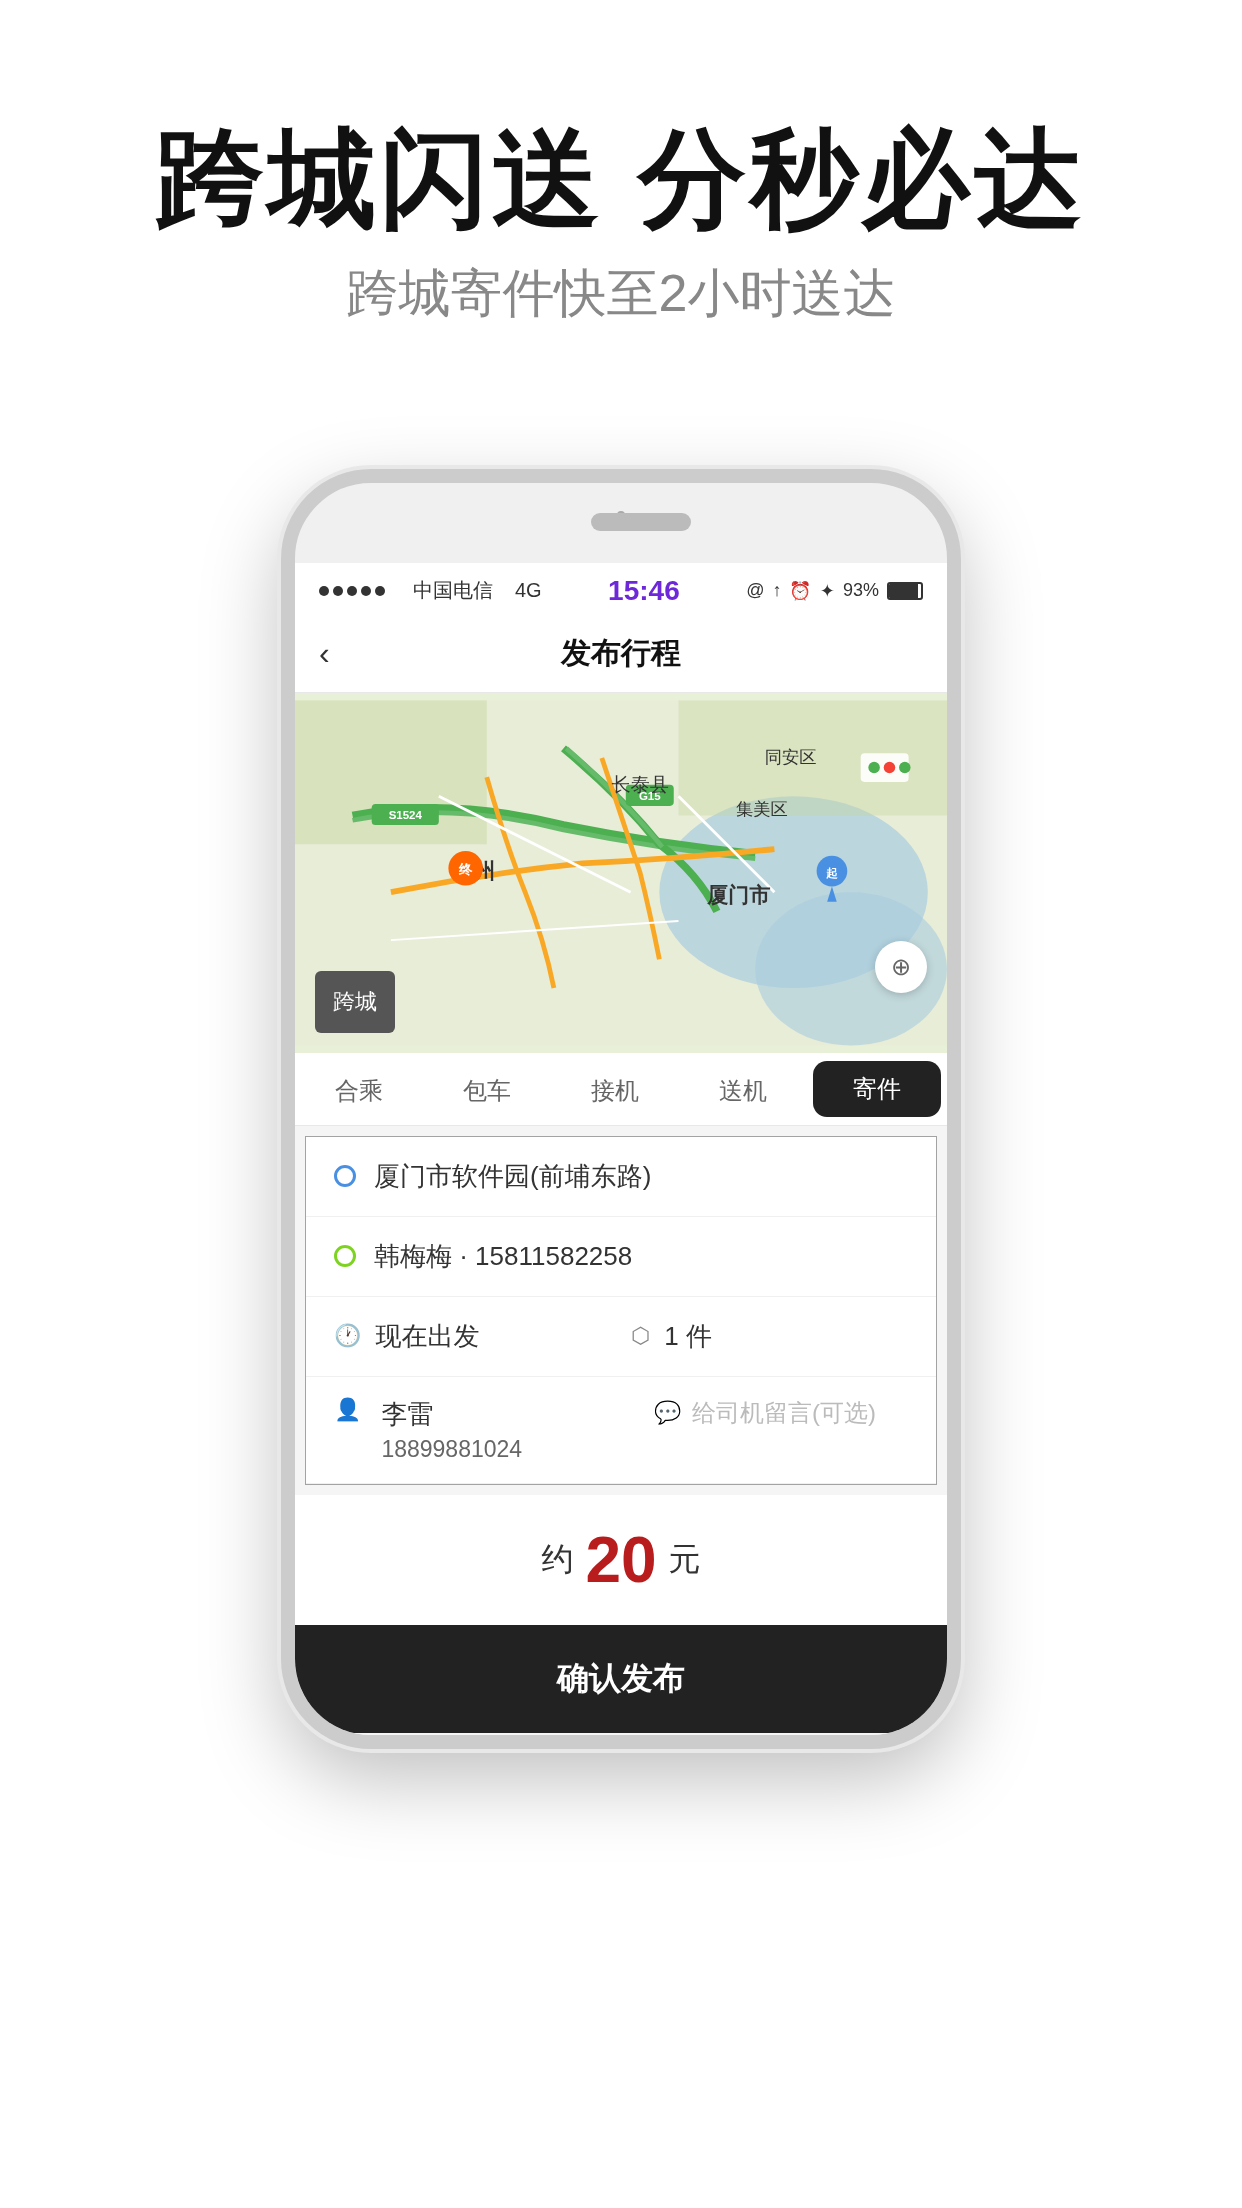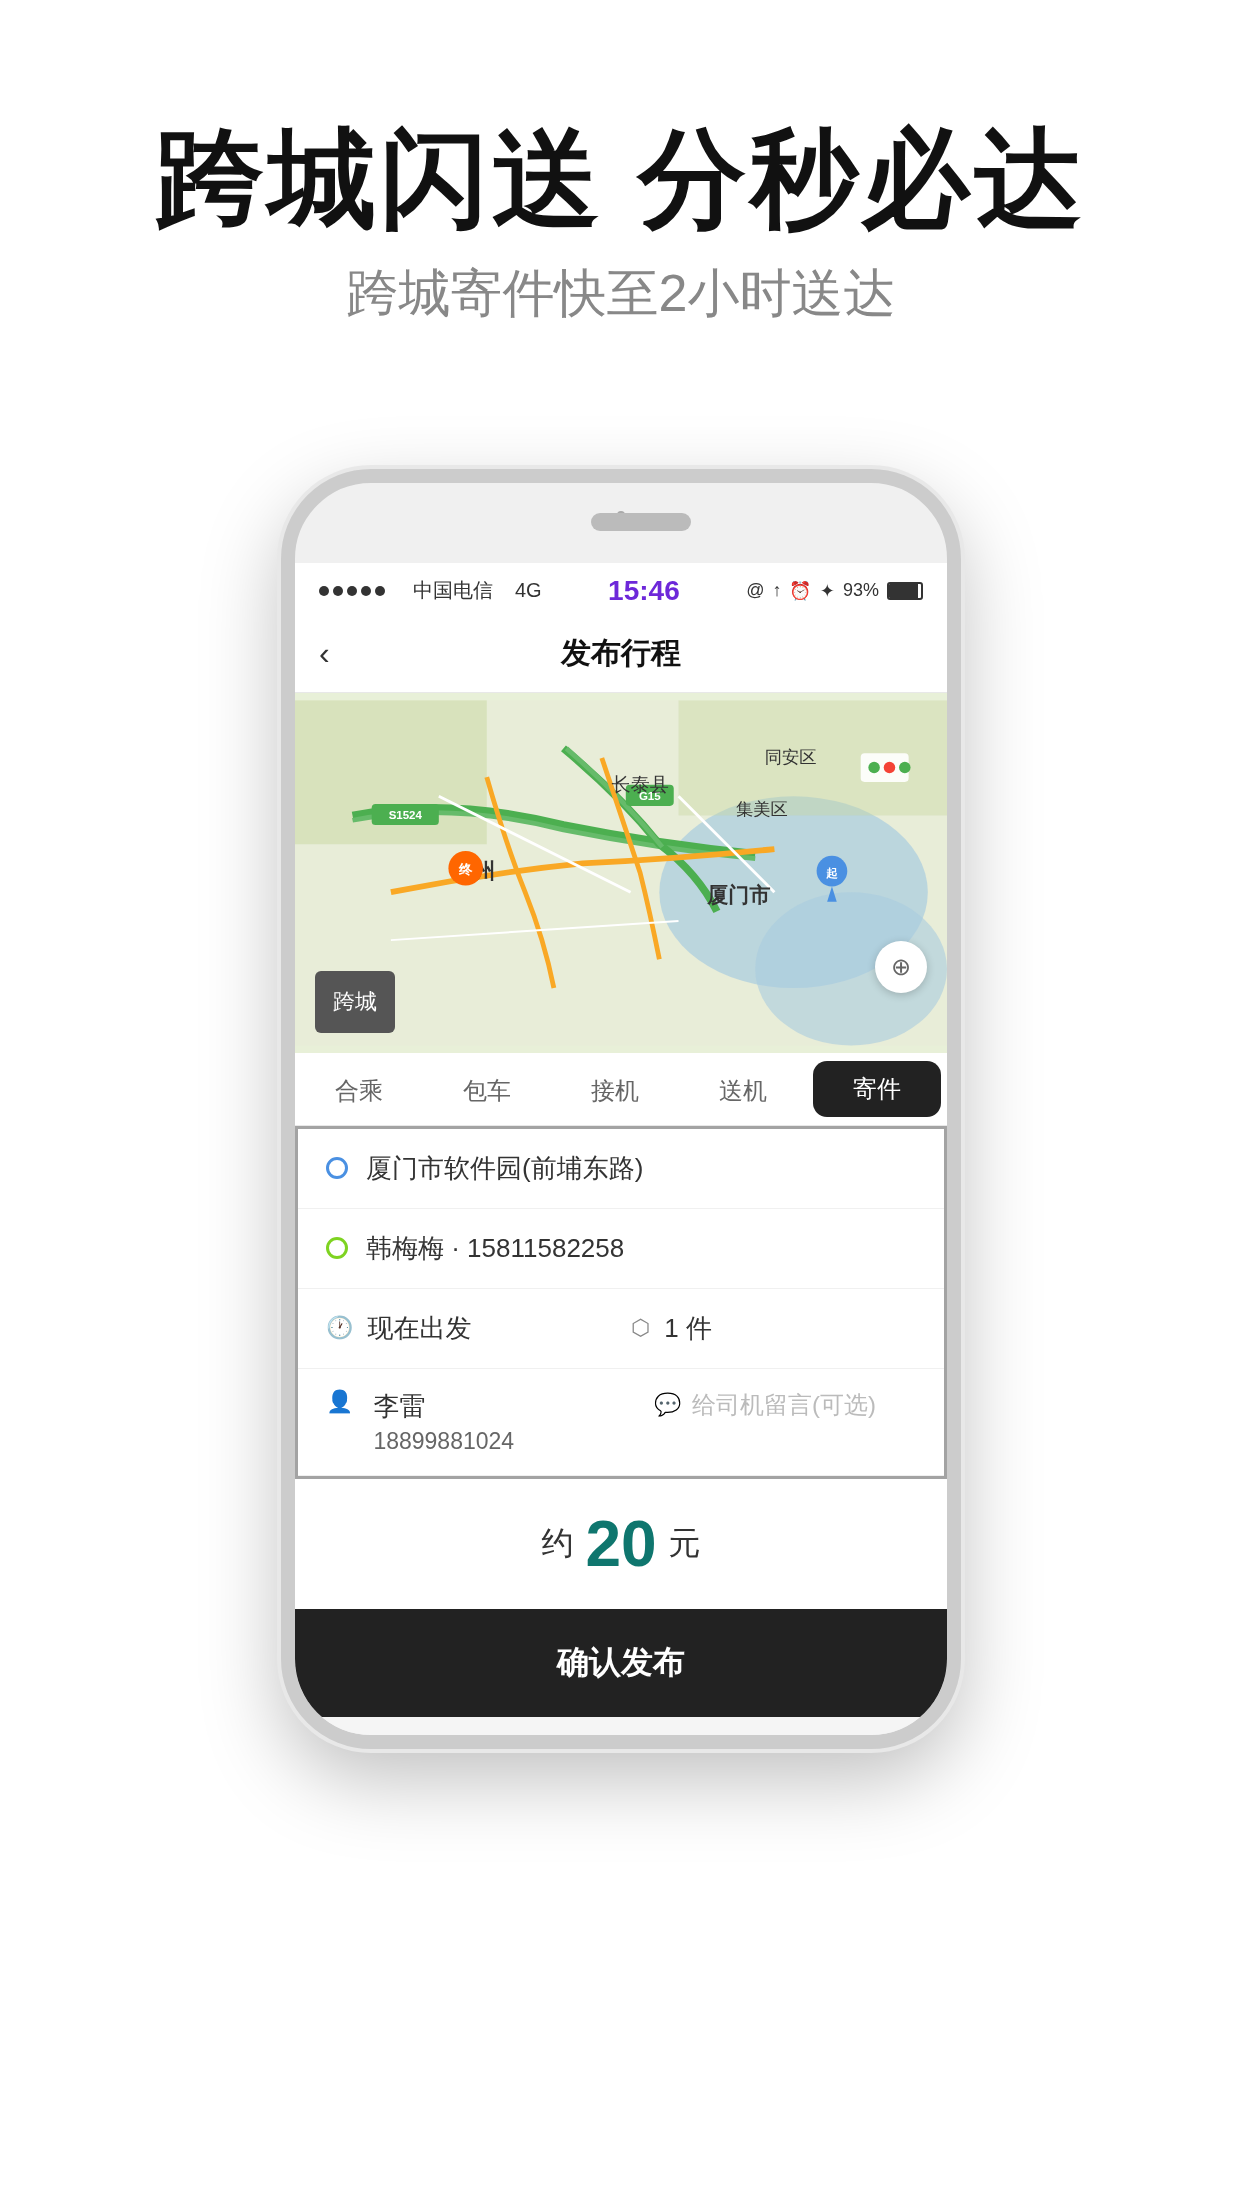--- a/index.html
+++ b/index.html
@@ -310,41 +310,41 @@
       align-items: center;
       padding: 28px;
       background: #ffffff;
       font-size: 32px;
       color: #333;
       gap: 12px;
     }
     .price-amount {
       font-size: 64px;
       font-weight: 700;
-      color: #0f766e;
+      color: #b91c1c;
     }
     .price-unit {
       font-size: 32px;
       color: #333;
     }
 
     
     .confirm-btn {
       background: #222222;
       color: #ffffff;
       text-align: center;
       padding: 32px;
       font-size: 32px;
       font-weight: 600;
     }
 
     
     .content-border {
-      border: 3px solid #a3a3a3;
-      margin: 0;
+      border: 1px solid #a3a3a3;
+      margin: 10px;
     }
   </style>
 </head>
 <body>
 
 <div class="hero-section">
   <h1 class="hero-title">跨城闪送 分秒必达</h1>
   <p class="hero-subtitle">跨城寄件快至2小时送达</p>
 </div>
 

